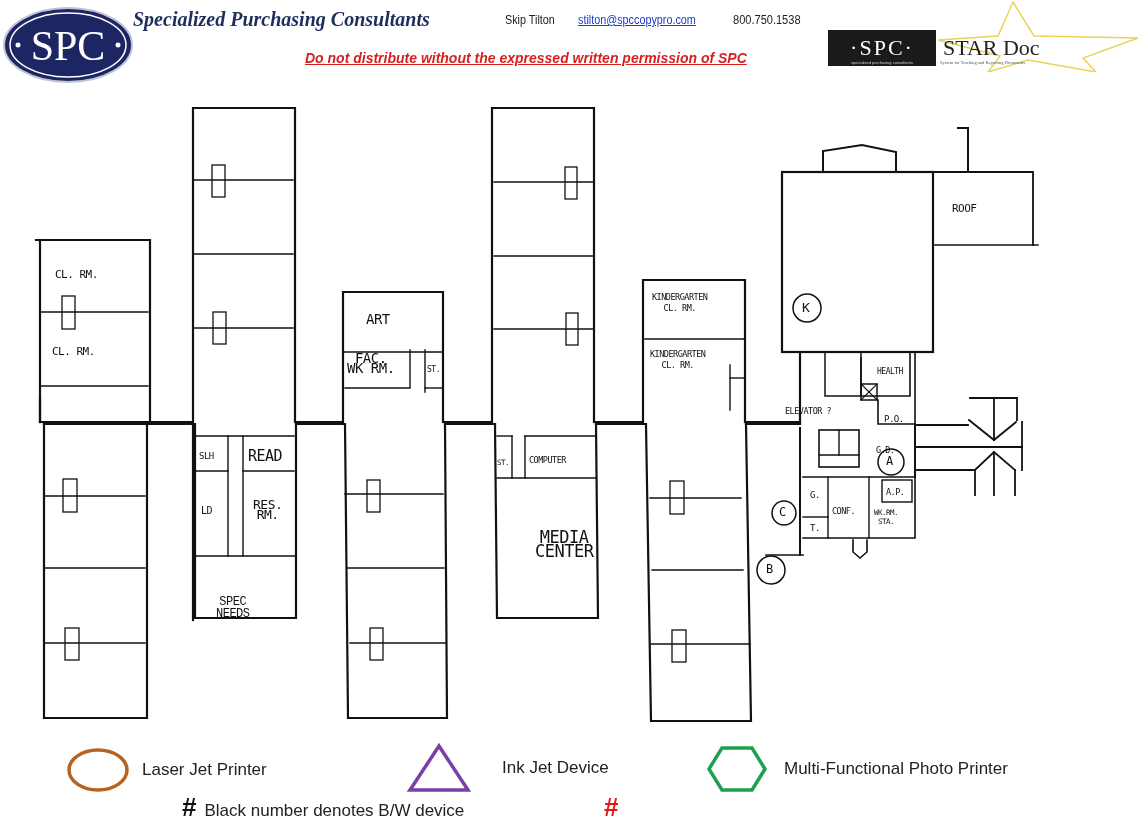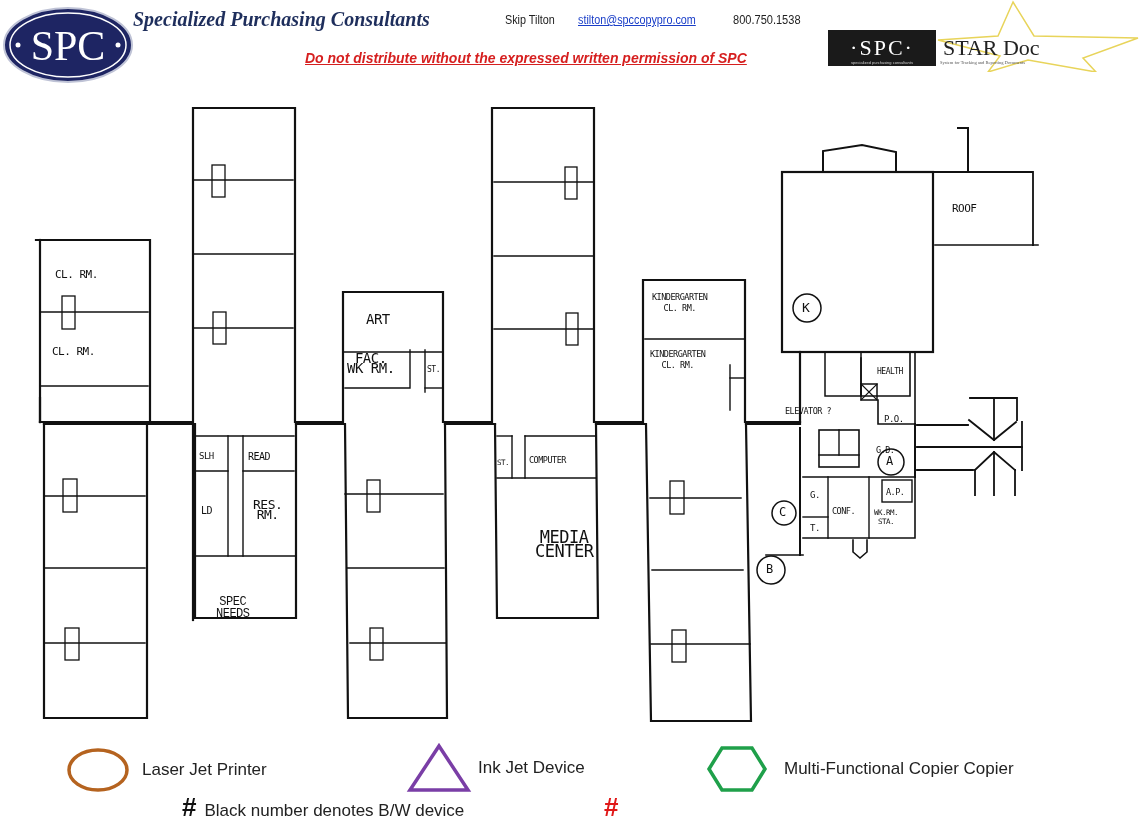--- a/index.html
+++ b/index.html
@@ -14,21 +14,21 @@
   .warning { position: absolute; left: 305px; top: 50px; font-size: 14px; font-weight: bold; font-style: italic; color: #d61f1f; text-decoration: underline; white-space: nowrap; }
   .stardoc { position: absolute; left: 828px; top: 0px; width: 312px; height: 72px; }
 
   
   .plan { position: absolute; left: 0; top: 80px; width: 1140px; height: 650px; }
   .plan svg { width: 100%; height: 100%; }
   .room-label { position: absolute; font-family: "DejaVu Sans Mono", monospace; font-size: 11px; color: #111; letter-spacing: -0.5px; white-space: nowrap; line-height: 13px; text-align: center; }
 
   
   .legend-item { position: absolute; display: flex; align-items: center; }
-  .legend-text { font-size: 17px; color: #222; white-space: nowrap; margin-left: 6px; }
+  .legend-text { font-size: 17px; color: #222; white-space: nowrap; margin-left: 30px; }
   .legend-note { position: absolute; display: flex; align-items: baseline; white-space: nowrap; }
   .hash { font-size: 26px; font-weight: bold; font-family: "Liberation Sans", sans-serif; margin-right: 8px; }
   .note-text { font-size: 17px; color: #222; }
 </style>
 </head>
 <body>
 
 <div class="spc-logo">
   <svg viewBox="0 0 132 78" width="132" height="78">
     <ellipse cx="66" cy="39" rx="64" ry="37" fill="#1e2563" stroke="#bfc3d6" stroke-width="2"></ellipse>
@@ -226,21 +226,21 @@
   <div class="room-label" style="left:785px; top:325px; font-size:8.5px;">ELEVATOR ?</div>
   <div class="room-label" style="left:884px; top:333px; font-size:9px;">P.O.</div>
   <div class="room-label" style="left:876px; top:364px; font-size:8.5px;">G.D.</div>
   <div class="room-label" style="left:886px; top:406px; font-size:8.5px;">A.P.</div>
   <div class="room-label" style="left:874px; top:428px; font-size:7.5px; line-height:9px; white-space:pre;">WK.RM.
 STA.</div>
   <div class="room-label" style="left:832px; top:425px; font-size:8.5px;">CONF.</div>
   <div class="room-label" style="left:810px; top:409px; font-size:9px;">G.</div>
   <div class="room-label" style="left:810px; top:442px; font-size:9px;">T.</div>
   <div class="room-label" style="left:199px; top:370px; font-size:9px;">SLH</div>
-  <div class="room-label" style="left:248px; top:370px; font-size:10px;">READ</div>
+  <div class="room-label" style="left:248px; top:370px; font-size:15px;">READ</div>
   <div class="room-label" style="left:201px; top:424px; font-size:10px;">LD</div>
   <div class="room-label" style="left:253px; top:420px; font-size:13px; line-height:10px; white-space:pre;">RES.
 RM.</div>
   <div class="room-label" style="left:216px; top:516px; font-size:12px; line-height:12px; white-space:pre;font-family:Liberation Mono, monospace;">SPEC
 NEEDS</div>
   <div class="room-label" style="left:497px; top:376px; font-size:7.5px;">ST.</div>
   <div class="room-label" style="left:529px; top:374px; font-size:8.5px;">COMPUTER</div>
   <div class="room-label" style="left:535px; top:450px; font-size:17px; line-height:14px; white-space:pre;">MEDIA
 CENTER</div>
 
@@ -260,21 +260,21 @@
 <div class="legend-item" style="left:406px; top:742px;">
   <svg width="66" height="52" viewBox="0 0 66 52">
     <polygon points="33,4 62,48 4,48" fill="none" stroke="#7a3ea6" stroke-width="3.5"></polygon>
   </svg>
   <span class="legend-text">Ink Jet Device</span>
 </div>
 <div class="legend-item" style="left:706px; top:744px;">
   <svg width="62" height="50" viewBox="0 0 62 50">
     <polygon points="16,4 46,4 59,25 46,46 16,46 3,25" fill="none" stroke="#1fa04a" stroke-width="3.5"></polygon>
   </svg>
-  <span class="legend-text" style="margin-left:16px;">Multi-Functional Copier Copier</span>
+  <span class="legend-text" style="margin-left:16px;">Multi-Functional Photo Printer</span>
 </div>
 
 <div class="legend-note" style="left:182px; top:792px;">
   <span class="hash" style="color:#111111;">#</span>
   <span class="note-text">Black number denotes B/W device</span>
 </div>
 <div class="legend-note" style="left:604px; top:792px;">
   <span class="hash" style="color:#e01818;">#</span>
 </div>
 

